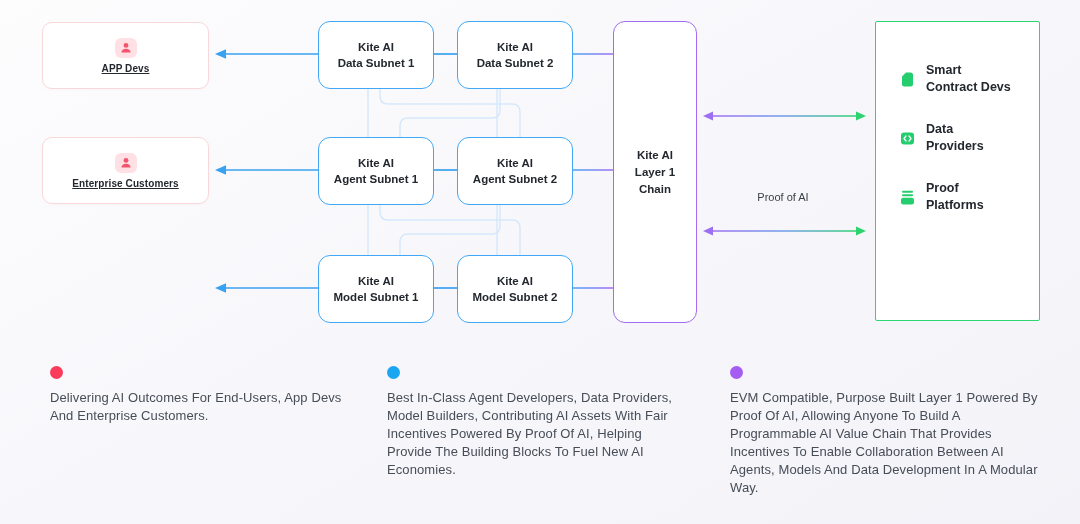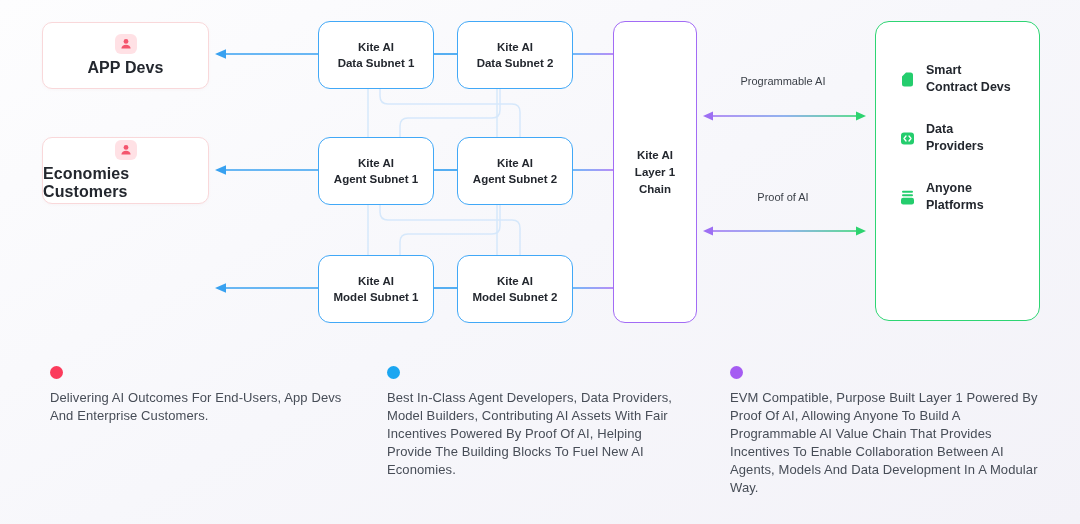--- a/index.html
+++ b/index.html
@@ -13,21 +13,21 @@
   
   .actor-card{
     position:absolute;left:42px;width:165px;height:65px;background:#fff;
     border:1.5px solid #f9d8da;border-radius:10px;
     display:flex;flex-direction:column;align-items:center;justify-content:center;gap:5px;
     box-shadow:0 1px 3px rgba(210,160,170,.08);z-index:1;
   }
   .a1{top:22px}.a2{top:137px}.a3{top:255px}
   .person-badge{width:22px;height:20px;border-radius:6px;background:#ffe1e5;
     display:flex;align-items:center;justify-content:center;}
-  .actor-label{font-size:16px;font-weight:700;color:#23272e;letter-spacing:.1px;}
+  .actor-label{font-size:10px;font-weight:700;color:#23272e;letter-spacing:.1px;text-decoration:underline;}
 
   
   .subnet{
     position:absolute;width:114px;height:66px;background:#fff;
     border:1.7px solid #41a8f7;border-radius:12px;z-index:1;
     display:flex;flex-direction:column;align-items:center;justify-content:center;
     font-size:11.5px;font-weight:700;color:#23272e;line-height:16px;text-align:center;
   }
   .c0{left:318px}.c1{left:457px}
   .r0{top:21px}.r1{top:137px}.r2{top:255px}
@@ -36,21 +36,21 @@
   .chain{
     position:absolute;left:613px;top:21px;width:82px;height:300px;background:#fff;
     border:1.7px solid #a26bf5;border-radius:12px;z-index:1;
     display:flex;flex-direction:column;align-items:center;justify-content:center;
     font-size:11.5px;font-weight:700;color:#23272e;line-height:17px;text-align:center;
   }
 
   
   .eco{
     position:absolute;left:875px;top:21px;width:165px;height:300px;background:#fff;
-    border:1.7px solid #2ed573;border-radius:14px;box-sizing:border-box;
+    border:1.7px solid #2ed573;border-radius:2px;box-sizing:border-box;
     padding:40px 0 0 23px;display:flex;flex-direction:column;gap:25px;z-index:1;
   }
   .eco-item{display:flex;align-items:center;gap:10px;}
   .eco-icon{width:17px;height:17px;flex:0 0 17px;}
   .eco-label{font-size:12.5px;font-weight:700;color:#23272e;line-height:17px;}
 
   
   .flow-label{
     position:absolute;width:160px;left:703px;text-align:center;z-index:1;
     font-size:11px;font-weight:500;color:#3a3f47;line-height:15px;
@@ -130,21 +130,21 @@
     </span>
     <span class="actor-label">APP Devs</span>
   </div>
   <div class="actor-card a2">
     <span class="person-badge">
       <svg width="12" height="12" viewBox="0 0 12 12" fill="#f4556d">
         <circle cx="6" cy="3.4" r="2.4"></circle>
         <path d="M1.4 10.6c0-2.4 2.1-3.8 4.6-3.8s4.6 1.4 4.6 3.8z"></path>
       </svg>
     </span>
-    <span class="actor-label">Economies Customers</span>
+    <span class="actor-label">Enterprise Customers</span>
   </div>
 
   <div class="subnet r0 c0">
     <span>Kite AI</span>
     <span>Data Subnet 1</span>
   </div>
   <div class="subnet r0 c1">
     <span>Kite AI</span>
     <span>Data Subnet 2</span>
   </div>
@@ -165,21 +165,20 @@
     <span>Model Subnet 2</span>
   </div>
 
   <div class="chain">
     <span>Kite AI</span>
     <span>Layer 1</span>
     <span>Chain</span>
   </div>
 
   <div class="flow-label f1">
-    <div>Programmable AI</div>
   </div>
   <div class="flow-label f2">
     <div>Proof of AI</div>
   </div>
 
   <div class="eco">
     <div class="eco-item">
       <svg class="eco-icon" viewBox="0 0 17 17">
         <path d="M7 1.5 H11.5 A2.5 2.5 0 0 1 14 4 V13 A2.5 2.5 0 0 1 11.5 15.5 H5.5 A2.5 2.5 0 0 1 3 13 V5.5 Z" fill="#24cd6d"></path>
       </svg>
@@ -198,21 +197,21 @@
         <span>Providers</span>
       </span>
     </div>
     <div class="eco-item">
       <svg class="eco-icon" viewBox="0 0 17 17">
         <rect x="3" y="1.8" width="11" height="2" rx="1" fill="#24cd6d"></rect>
         <rect x="3" y="5.3" width="11" height="2" rx="1" fill="#24cd6d"></rect>
         <rect x="2" y="8.8" width="13" height="6.7" rx="2.2" fill="#24cd6d"></rect>
       </svg>
       <span class="eco-label">
-        <span>Anyone</span><br>
+        <span>Proof</span><br>
         <span>Platforms</span>
       </span>
     </div>
   </div>
 
   <div class="legend-item l1">
     <div class="dot" style="background-color: rgb(251, 59, 92);"></div>
     <div class="legend-text">Delivering AI Outcomes For End-Users, App Devs And Enterprise Customers.</div>
   </div>
   <div class="legend-item l2">

